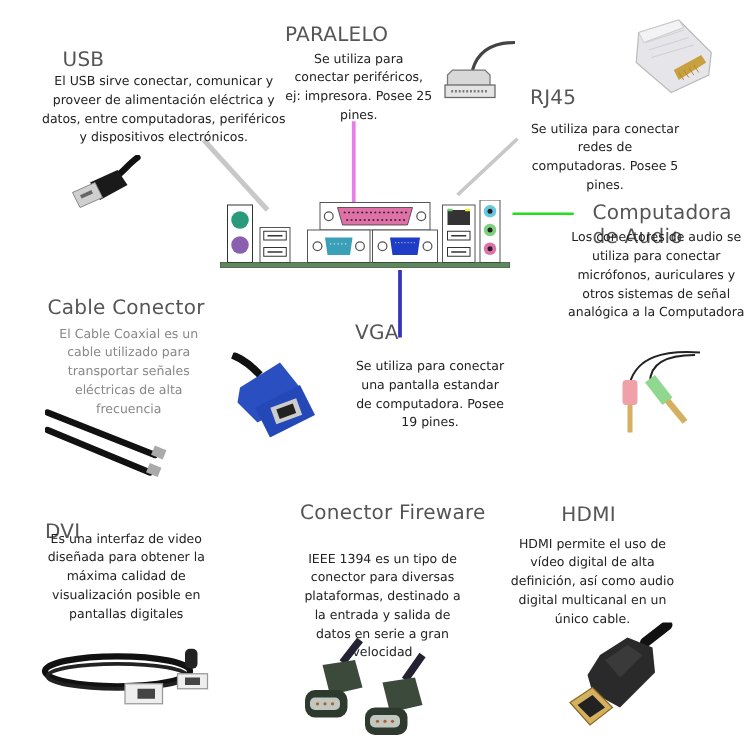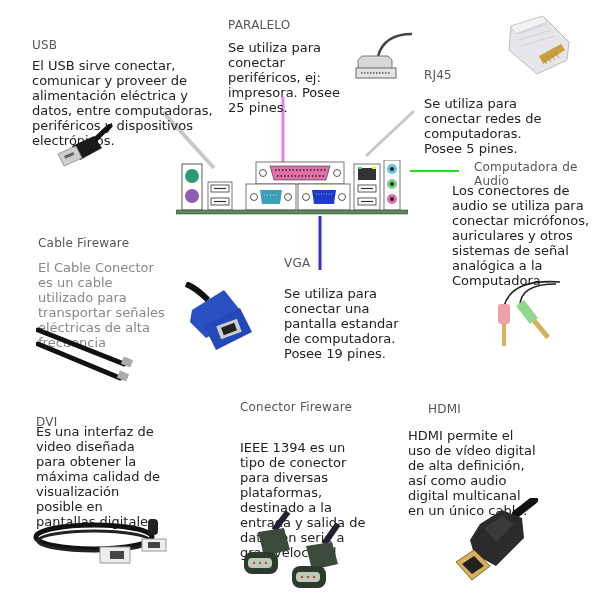--- a/index.html
+++ b/index.html
@@ -1,35 +1,35 @@
 <!DOCTYPE html>
 <html><head>
 <meta charset="utf-8">
 <style>
   html, body { margin:0; padding:0; }
   body { width:600px; height:600px; position:relative; background:#ffffff; overflow:hidden;
          font-family:"DejaVu Sans", sans-serif; color:#222; }
   .abs { position:absolute; }
-  .title { font-size:12px; color:#555; letter-spacing:0.2px; }
-  .desc { font-size:13px; line-height:15px; color:#222; }
+  .title { font-size:16px; color:#555; letter-spacing:0.2px; }
+  .desc { font-size:10px; line-height:15px; color:#222;text-align:center; }
   .desc.gray { color:#888; }
   svg { display:block; }
 </style>
 </head>
 <body>
 
 <svg class="abs" style="left:0;top:0" width="600" height="600">
   <line x1="163" y1="112" x2="214" y2="168" stroke="#c8c8c8" stroke-width="4"></line>
   <line x1="283" y1="97" x2="283" y2="163" stroke="#e87ee8" stroke-width="3"></line>
   <line x1="414" y1="111" x2="366" y2="156" stroke="#c8c8c8" stroke-width="3"></line>
   <line x1="410" y1="171" x2="459" y2="171" stroke="#22dd22" stroke-width="2"></line>
   <line x1="320" y1="216" x2="320" y2="270" stroke="#3333bb" stroke-width="3"></line>
 </svg>
 
-<div class="abs title" style="left:32px;top:38px">USB</div>
+<div class="abs title" style="left:50px;top:38px">USB</div>
 <div class="abs desc" style="left:32px;top:58px;width:198px">El USB sirve conectar, comunicar y proveer de alimentación eléctrica y datos, entre computadoras, periféricos y dispositivos electrónicos.</div>
 <svg class="abs" style="left:52px;top:124px" width="70" height="50" viewBox="0 0 70 50">
   <path d="M58 2 C50 8 46 14 40 18" stroke="#111" stroke-width="5" fill="none" stroke-linecap="round"></path>
   <polygon points="20,22 42,12 50,24 28,36" fill="#1a1a1a"></polygon>
   <polygon points="6,30 24,22 30,34 12,42" fill="#cfcfcf" stroke="#888" stroke-width="0.8"></polygon>
   <rect x="12" y="30" width="10" height="3" fill="#666" transform="rotate(-24 17 31)"></rect>
 </svg>
 
 <div class="abs title" style="left:228px;top:18px">PARALELO</div>
 <div class="abs desc" style="left:228px;top:40px;width:118px">Se utiliza para conectar periféricos, ej: impresora. Posee 25 pines.</div>
@@ -110,22 +110,22 @@
 <div class="abs desc" style="left:452px;top:183px;width:146px">Los conectores de audio se utiliza para conectar micrófonos, auriculares y otros sistemas de señal analógica a la Computadora</div>
 <svg class="abs" style="left:490px;top:278px" width="72" height="76" viewBox="0 0 72 76">
   <path d="M70 4 C40 2 20 8 14 28" stroke="#222" stroke-width="1.6" fill="none"></path>
   <path d="M66 6 C44 6 30 12 30 28" stroke="#222" stroke-width="1.6" fill="none"></path>
   <rect x="8" y="26" width="12" height="20" rx="3" fill="#f0a0a8"></rect>
   <rect x="12" y="46" width="4" height="22" fill="#d4b060"></rect>
   <polygon points="26,28 34,22 48,40 40,46" fill="#90d890"></polygon>
   <polygon points="42,44 46,41 60,58 56,61" fill="#d4b060"></polygon>
 </svg>
 
-<div class="abs title" style="left:38px;top:236px">Cable Fireware</div>
-<div class="abs desc gray" style="left:38px;top:260px;width:130px">El Cable Conector es un cable utilizado para transportar señales eléctricas de alta frecuencia</div>
+<div class="abs title" style="left:38px;top:236px">Cable Conector</div>
+<div class="abs desc gray" style="left:38px;top:260px;width:130px">El Cable Coaxial es un cable utilizado para transportar señales eléctricas de alta frecuencia</div>
 <svg class="abs" style="left:36px;top:326px" width="108" height="60" viewBox="0 0 108 60">
   <path d="M2 4 L88 38" stroke="#111" stroke-width="5" stroke-linecap="round"></path>
   <path d="M2 18 L84 52" stroke="#111" stroke-width="5" stroke-linecap="round"></path>
   <rect x="86" y="32" width="10" height="8" fill="#aaa" transform="rotate(22 91 36)"></rect>
   <rect x="82" y="46" width="10" height="8" fill="#aaa" transform="rotate(22 87 50)"></rect>
 </svg>
 
 <svg class="abs" style="left:182px;top:282px" width="80" height="68" viewBox="0 0 80 68">
   <path d="M4 2 C14 6 20 12 26 18" stroke="#111" stroke-width="6" fill="none"></path>
   <polygon points="10,28 42,8 58,28 54,40 24,56 8,40" fill="#2a4fc0"></polygon>
@@ -160,21 +160,21 @@
     <circle cx="22" cy="53" r="1.3" fill="#b06030"></circle>
     <circle cx="28" cy="53" r="1.3" fill="#b06030"></circle>
   <polygon points="68,36 94,32 100,54 74,60" fill="#3c4a3c"></polygon>
   <rect x="54" y="56" width="34" height="22" rx="8" fill="#2e3a2e"></rect>
   <rect x="58" y="62" width="24" height="10" rx="4" fill="#c0c8c0"></rect>
   <circle cx="64" cy="67" r="1.3" fill="#b06030"></circle>
     <circle cx="70" cy="67" r="1.3" fill="#b06030"></circle>
     <circle cx="76" cy="67" r="1.3" fill="#b06030"></circle>
 </svg>
 
-<div class="abs title" style="left:428px;top:402px">HDMI</div>
+<div class="abs title" style="left:449px;top:402px">HDMI</div>
 <div class="abs desc" style="left:408px;top:428px;width:132px">HDMI permite el uso de vídeo digital de alta definición, así como audio digital multicanal en un único cable.</div>
 <svg class="abs" style="left:440px;top:498px" width="100" height="90" viewBox="0 0 100 90">
   <path d="M94 2 L76 16" stroke="#111" stroke-width="8" stroke-linecap="round"></path>
   <polygon points="40,26 62,12 82,20 84,40 56,68 34,56 30,42" fill="#2a2a2a"></polygon>
   <polygon points="44,30 62,18 74,26 56,44" fill="#3a3a3a"></polygon>
   <polygon points="16,64 34,52 50,68 32,82" fill="#d4b060" stroke="#8a6a20" stroke-width="1"></polygon>
   <polygon points="22,66 34,58 44,68 32,76" fill="#222"></polygon>
 </svg>
 
 </body></html>

